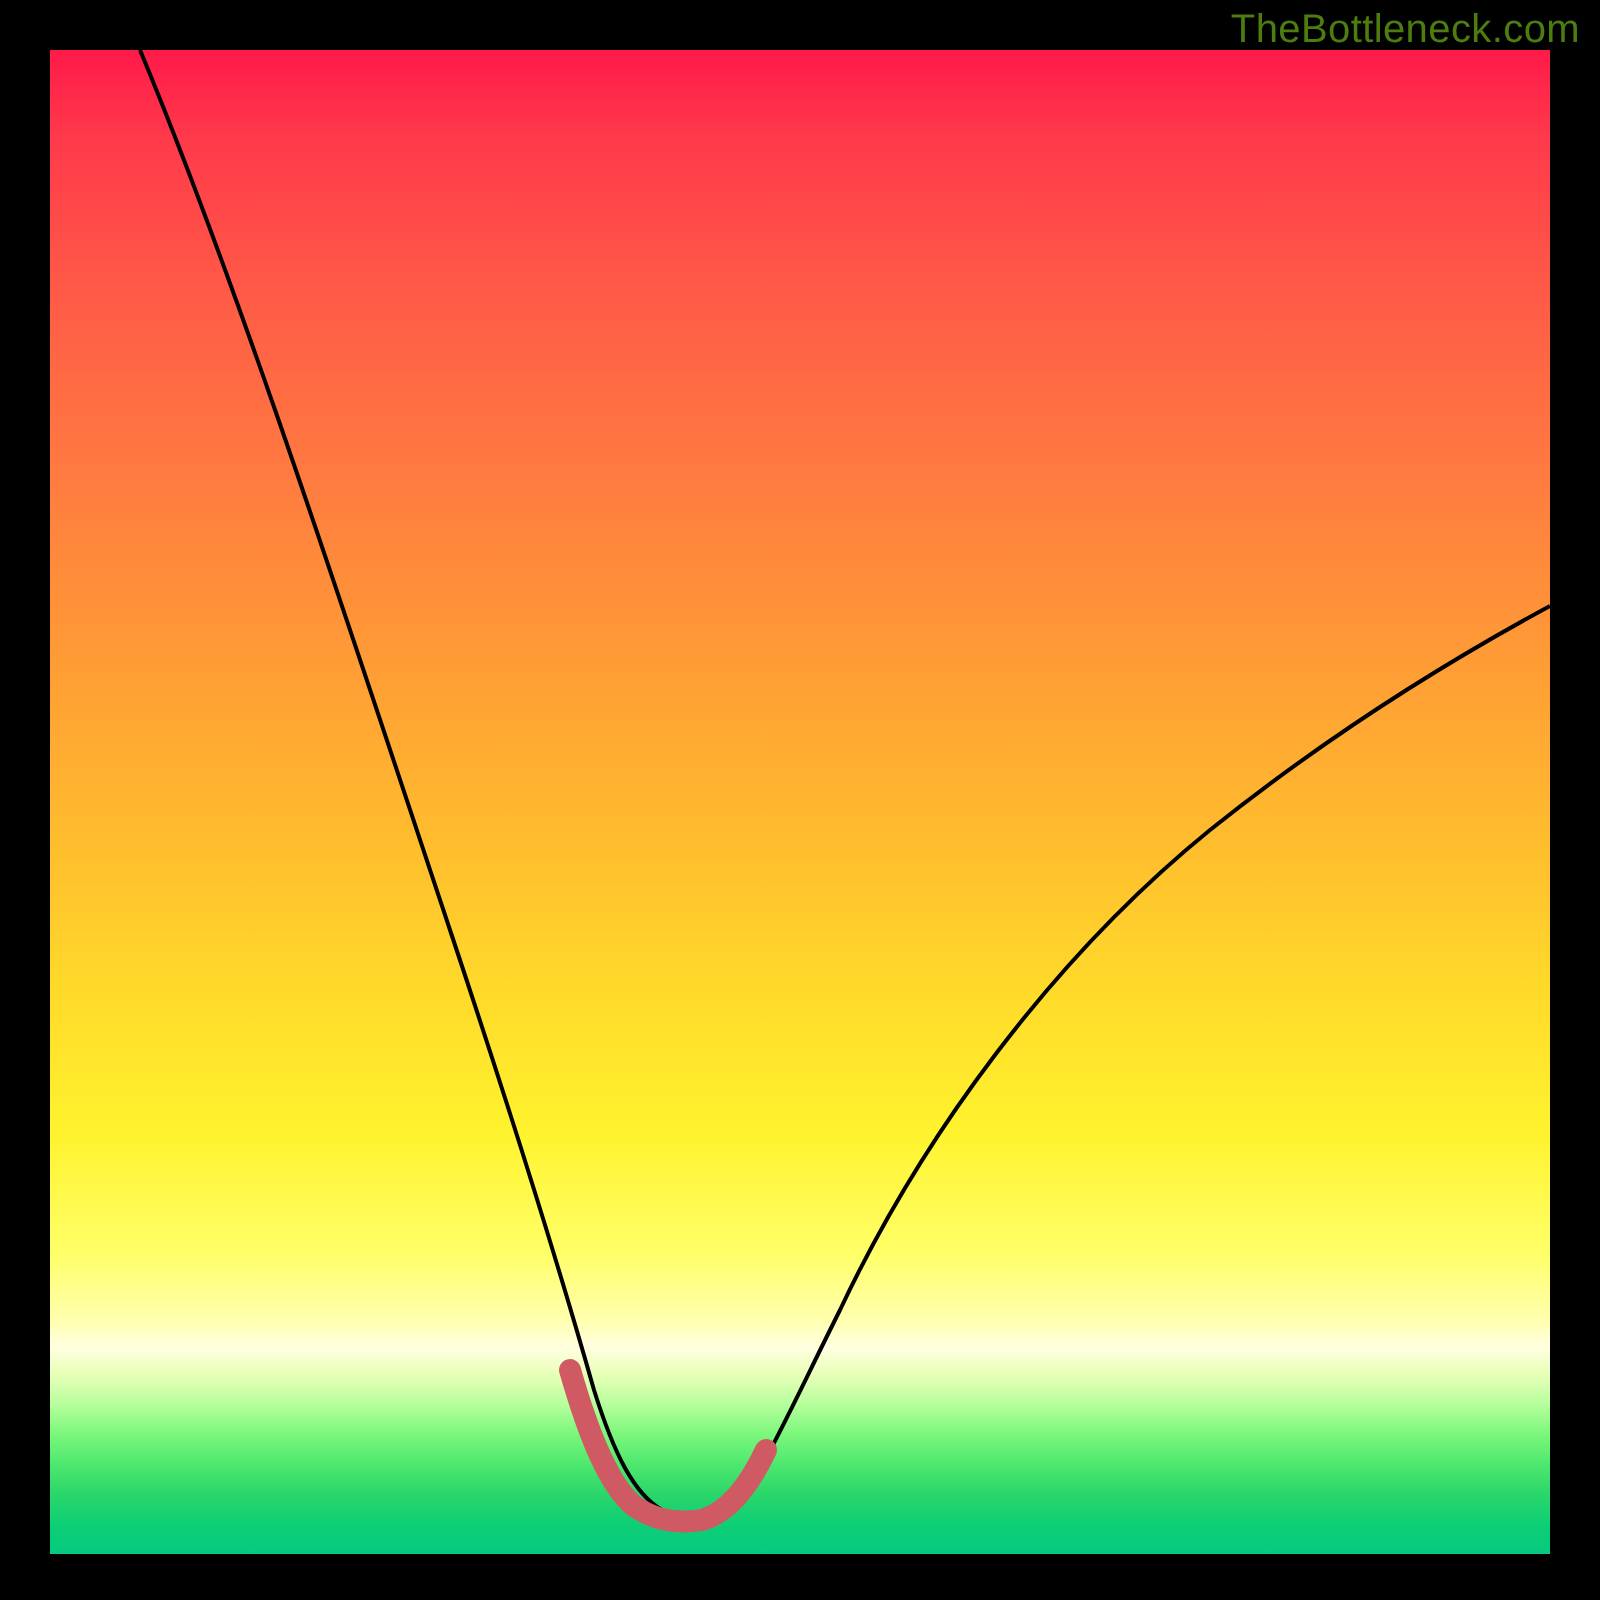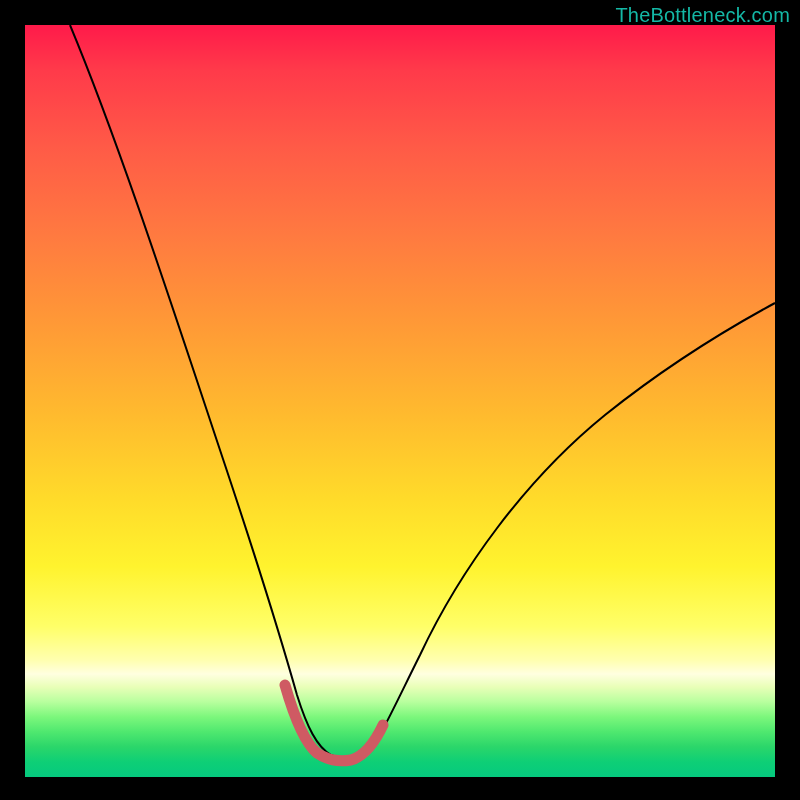--- a/index.html
+++ b/index.html
@@ -35,21 +35,21 @@
       #4fe86f 94%,
       #2bd66a 96%,
       #0ecf76 98%,
       #05c97f 100%
     );
   }
   .watermark {
     position: absolute;
     top: 4px;
     right: 10px;
-    color: #14b8a6;
+    color: #4d7c0f;
     font-size: 20px;
     font-weight: 500;
     letter-spacing: 0.2px;
     z-index: 20;
     user-select: none;
   }
   svg.curve {
     position: absolute;
     left: 0;
     top: 0;

